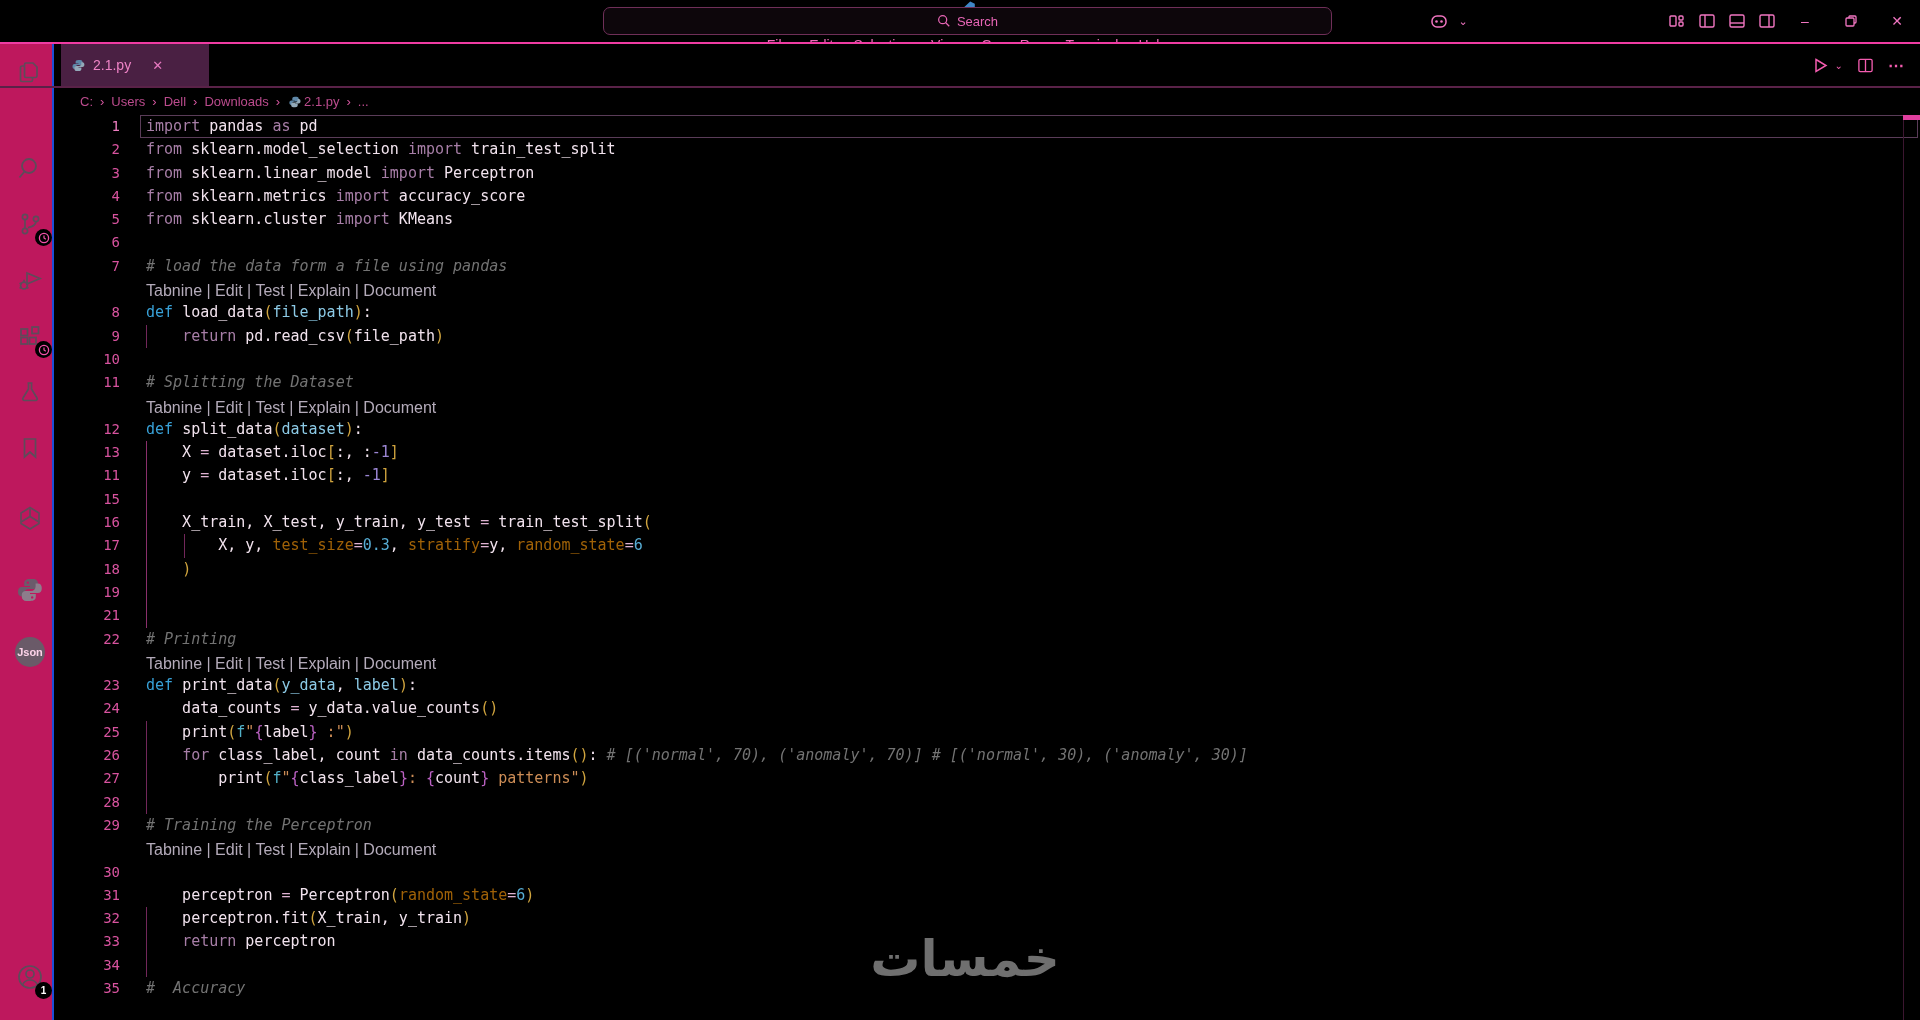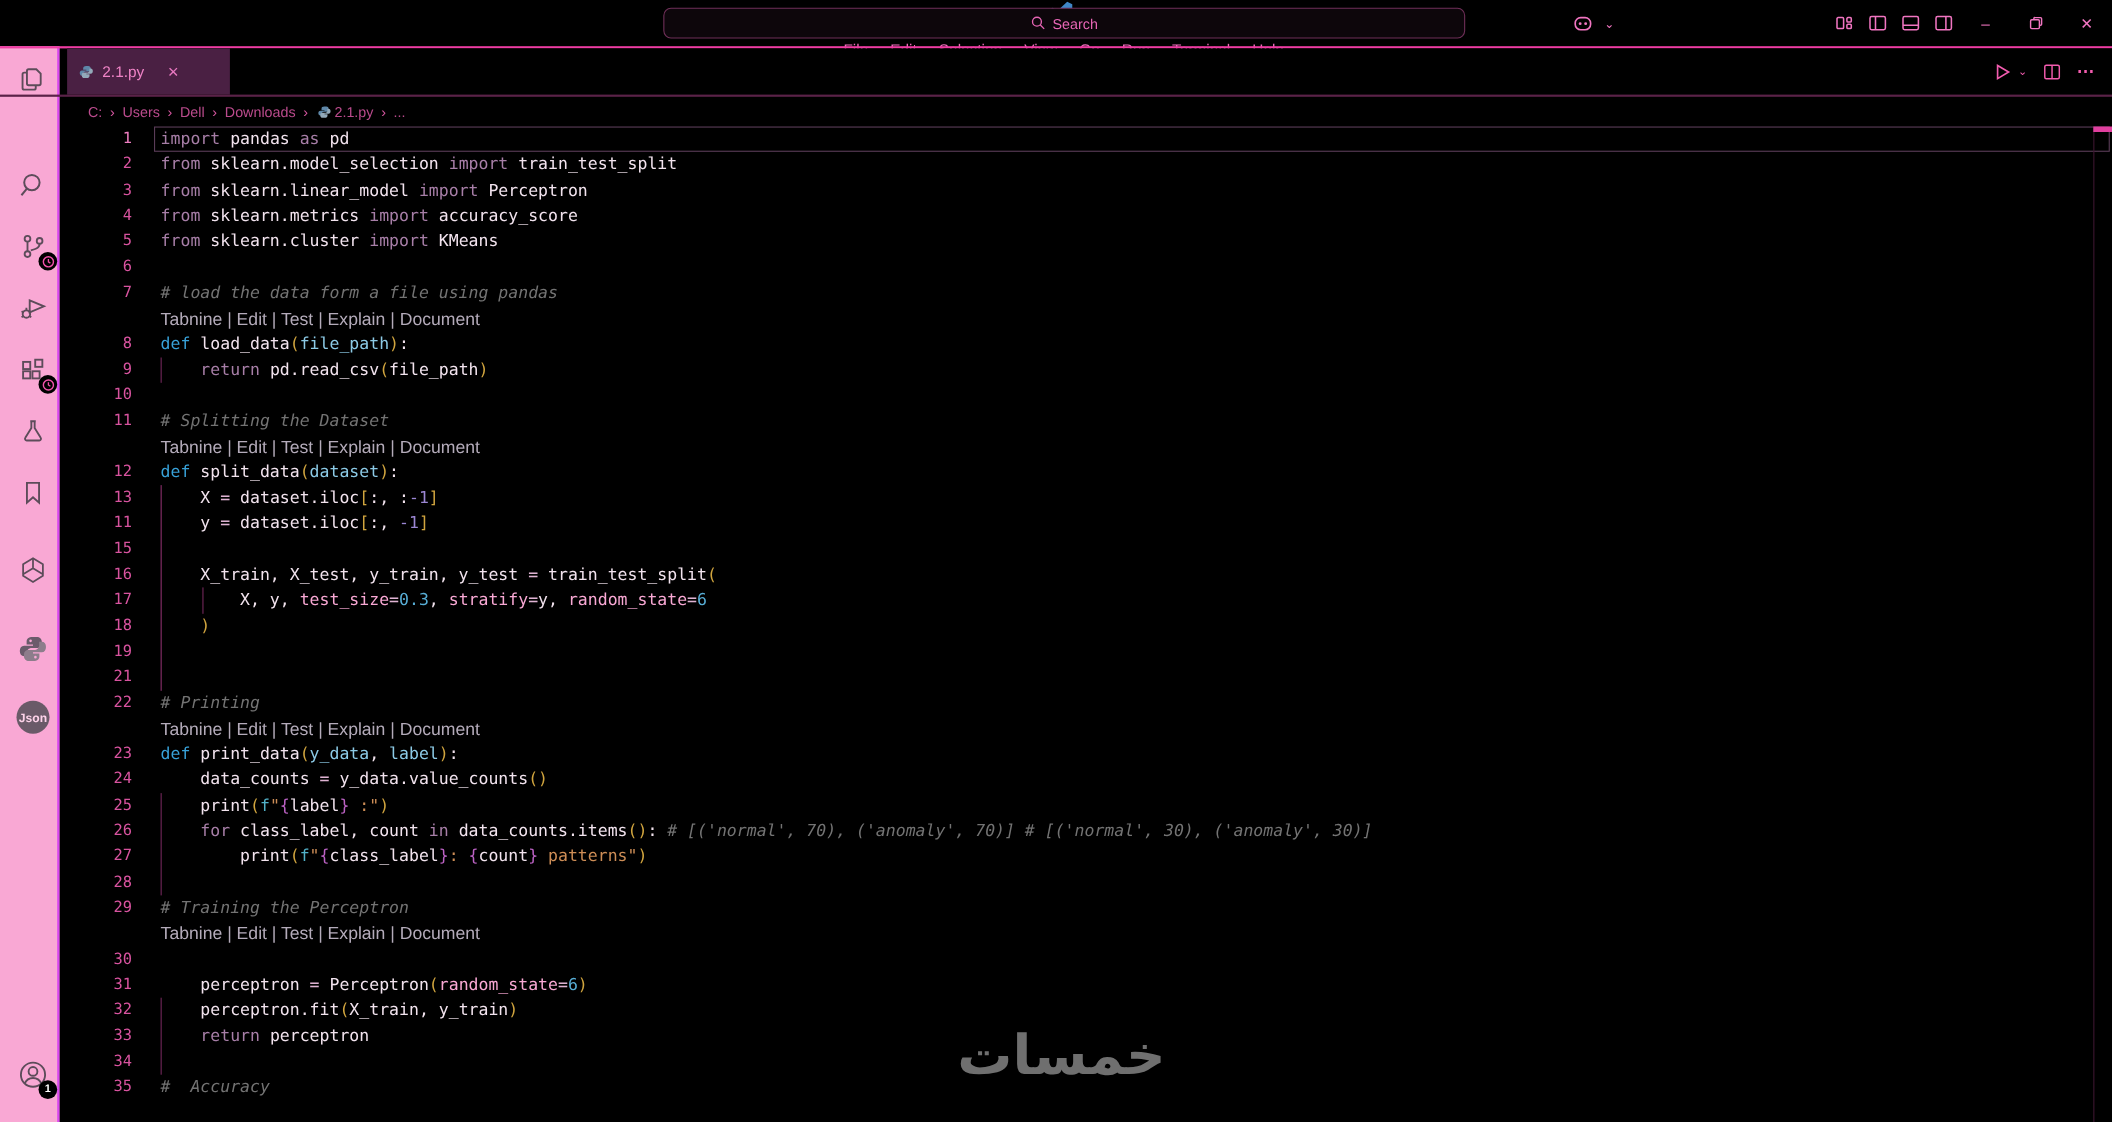--- a/index.html
+++ b/index.html
@@ -13,21 +13,21 @@
   .nav-arrows { margin-left:36px; display:flex; gap:16px; font-size:18px; }
   .nav-back { color:#f14fa8; }
   .nav-fwd { color:#8a6a84; }
   .search-box { position:absolute; left:603px; top:7px; width:729px; height:28px; background:#0d060b; border:1px solid #6f2f58; border-radius:7px; display:flex; align-items:center; justify-content:center; gap:6px; }
   .search-box .label { color:#e765b5; font-size:13px; }
   .tb-right { position:absolute; right:0; top:0; height:42px; display:flex; align-items:center; color:#f175c1; }
   .tb-icon { width:30px; height:42px; display:flex; align-items:center; justify-content:center; }
   .tb-win { width:46px; height:42px; display:flex; align-items:center; justify-content:center; font-size:14px; }
 
   
-  .activitybar { position:absolute; left:0; top:42px; width:54px; height:978px; background:#f9a8d4; border-right:2px solid #d946ef; }
+  .activitybar { position:absolute; left:0; top:42px; width:54px; height:978px; background:#be185d; border-right:2px solid #1d4ed8; }
   .ab-item { position:absolute; left:0; width:59px; height:48px; display:flex; align-items:center; justify-content:center; }
   .ab-badge { position:absolute; right:7px; bottom:2px; width:17px; height:17px; background:#000; border-radius:50%; display:flex; align-items:center; justify-content:center; }
   .ab-badge.num { color:#fff; font-size:10px; font-weight:bold; }
 
   
   .top-accent { position:absolute; left:0; top:42px; width:1920px; height:2px; background:#ef3ca3; }
   .tabstrip { position:absolute; left:61px; top:44px; width:1859px; height:42px; background:#000; }
   .tabstrip-border { position:absolute; left:0; top:86px; width:1920px; height:2px; background:#5a2248; }
   .tab { position:absolute; left:0; top:0; width:148px; height:42px; background:#4a2043; display:flex; align-items:center; padding:0 10px; gap:7px; }
   .tab-label { color:#ef83c6; font-size:14px; }
@@ -45,21 +45,21 @@
   .row { display:flex; height:23.3px; line-height:23.3px; white-space:pre; }
   .ln { width:59px; text-align:right; color:#d8539f; font-family:"DejaVu Sans Mono", monospace; font-size:14px; flex:0 0 auto; }
   .ln.active { color:#ef7ec2; }
   .code { padding-left:26px; font-family:"DejaVu Sans Mono", monospace; font-size:15px; color:#f2e3ee; }
   .lens-row .code { font-family:"Liberation Sans", sans-serif; font-size:16px; color:#b4abba; line-height:25px; }
   .t-tx { color:#f2e3ee; } .t-fn { color:#f2e3ee; }
   .t-kw { color:#a77ea7; } .t-df { color:#38a1d8; }
   .t-cm { color:#737373; font-style:italic; }
   .t-p  { color:#d0a43e; } .t-br { color:#bc62c4; }
   .t-st { color:#cd8d56; } .t-fs { color:#52b1c8; }
-  .t-pm { color:#8ccae6; } .t-na { color:#f9a8d4; }
+  .t-pm { color:#8ccae6; } .t-na { color:#a16207; }
   .t-nu { color:#57add5; } .t-nv { color:#9b86d3; }
   .t-op { color:#dfb3d3; }
 
   .deco { position:absolute; pointer-events:none; }
   .cur-line { left:79px; top:0; width:1778px; height:23.3px; border:1px solid #5a3c58; }
   .guide { width:1px; background:#72275a; }
   .guide.bright { background:#8a2f6b; }
   .ruler-line { left:1842px; top:0; width:1px; height:905px; background:#3c1630; }
   .ruler-mark { left:1842px; top:0; width:17px; height:5px; background:#e03f9e; }
   .watermark { left:784px; top:815px; width:240px; text-align:center; font-size:50px; font-weight:bold; color:#6f6f6f; font-family:"DejaVu Sans", sans-serif; direction:rtl; }

